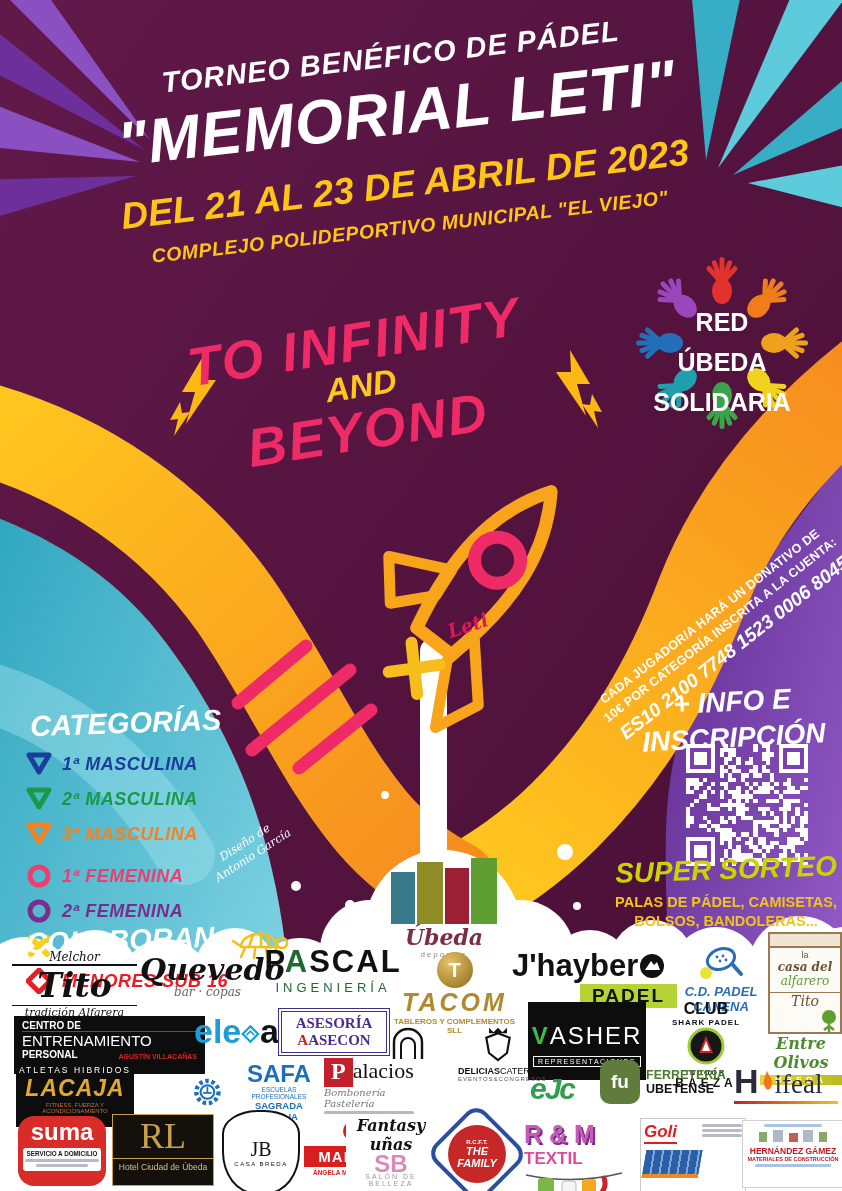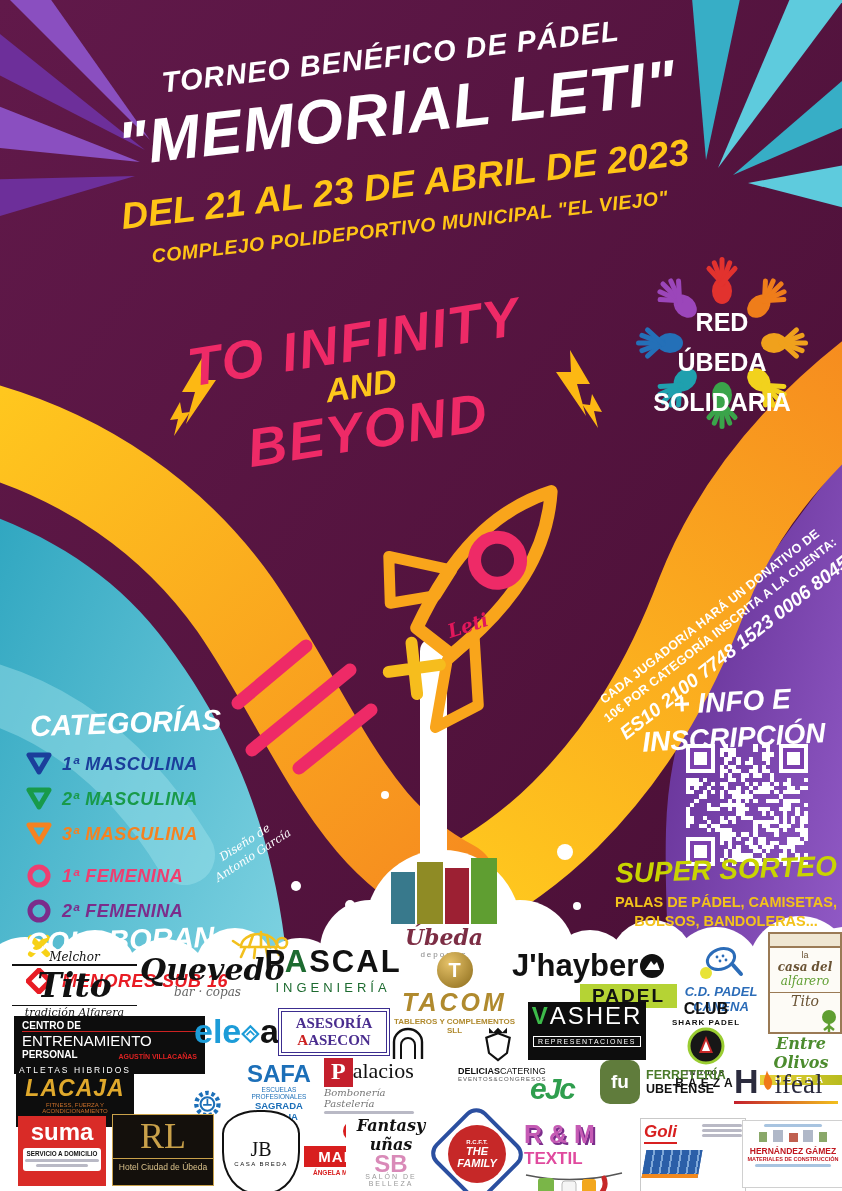--- a/index.html
+++ b/index.html
@@ -673,21 +673,21 @@
       <span style="font-size:34px;font-weight:bold;color:#111">a</span>
     </div>
 
     <div class="sp ctr" style="left:278px;top:1008px;width:100px;border:4px double #3c2d8f;background:#fff;padding:3px 2px">
       <div style="font-family:'Liberation Serif',serif;font-size:15px;font-weight:900;color:#4a2d8f">ASESORÍA</div>
       <div style="font-family:'Liberation Serif',serif;font-size:15px;font-weight:900;color:#4a2d8f">
         <span style="color:#c22">A</span><span>ASECON</span>
       </div>
     </div>
 
-    <div class="sp blackbox ctr" style="left:528px;top:1002px;width:118px;height:58px;padding-top:0">
+    <div class="sp blackbox ctr" style="left:528px;top:1002px;width:118px;height:58px;padding-top:20px">
       <div style="font-size:24px;letter-spacing:2px">
         <span style="color:#3dbb4a;font-weight:900">V</span><span style="font-weight:300">ASHER</span>
       </div>
       <div style="font-size:7px;letter-spacing:1.5px;border:1px solid #fff;display:inline-block;padding:1px 4px">REPRESENTACIONES</div>
     </div>
 
     <div class="sp ctr" style="left:652px;top:1000px;width:108px">
       <div style="font-size:16px;font-weight:900">CLUB</div>
       <div style="font-size:8px;font-weight:bold;letter-spacing:1px">SHARK PADEL</div>
       <svg width="38" height="38" viewBox="0 0 38 38">
@@ -707,21 +707,21 @@
       <div class="script" style="font-size:16px;font-weight:bold;color:#4c8c2e;clear:both">Entre Olivos</div>
       <div style="background:linear-gradient(90deg,#e8d23a,#b8bb1e);color:#fff;font-size:9px;letter-spacing:4px;font-weight:bold;margin-top:3px">ÚBEDA</div>
     </div>
 
     <div class="sp blackbox ctr" style="left:16px;top:1060px;width:118px;height:62px;padding-top:5px">
       <div style="font-size:8.5px;letter-spacing:2px">ATLETAS HIBRIDOS</div>
       <div class="brush" style="font-size:23px;color:#e0a92c;letter-spacing:1px">LACAJA</div>
       <div style="font-size:6px;color:#c96f2a">FITNESS, FUERZA Y ACONDICIONAMIENTO</div>
     </div>
 
-    <div class="sp" style="left:192px;top:1062px;width:126px;display:flex;gap:17px;align-items:flex-end">
+    <div class="sp" style="left:192px;top:1062px;width:126px;display:flex;gap:17px;align-items:center">
       <svg width="36" height="36" viewBox="0 0 36 36">
         <circle cx="18" cy="18" r="13" fill="none" stroke="#1c6fb8" stroke-width="5" stroke-dasharray="4 3.3"></circle>
         <circle cx="18" cy="18" r="8" fill="none" stroke="#1c6fb8" stroke-width="2.4"></circle>
         <path d="M13,19 h10 M18,12 v6" stroke="#1c6fb8" stroke-width="2"></path>
       </svg>
       <div class="ctr">
         <div style="font-size:24px;font-weight:900;color:#1c6fb8;line-height:1">SAFA</div>
         <div style="font-size:6.5px;color:#1c6fb8">ESCUELAS PROFESIONALES</div>
         <div style="font-size:9.5px;font-weight:900;color:#1c6fb8">SAGRADA FAMILIA</div>
       </div>
@@ -775,21 +775,21 @@
       <div style="display:flex;align-items:baseline">
         <span style="font-size:34px;font-weight:900;color:#2b2b3e">H</span>
         <svg width="16" height="26" viewBox="0 0 20 28">
           <path d="M10,26 C2,18 8,10 10,2 C12,10 18,12 16,20 C15,25 12,27 10,26 Z" fill="#f07818"></path>
         </svg>
         <span style="font-family:'Liberation Serif',serif;font-size:27px;color:#2b2b3e">ifeal</span>
       </div>
       <div style="height:3px;background:linear-gradient(90deg,#c41f2c,#f2c01d)"></div>
     </div>
 
-    <div class="sp ctr" style="left:18px;top:1116px;width:88px;height:68px;background:#d92b27;border-radius:0;padding-top:2px">
+    <div class="sp ctr" style="left:18px;top:1116px;width:88px;height:68px;background:#d92b27;border-radius:16px;padding-top:2px">
       <div style="color:#fff;font-size:24px;font-weight:900">suma</div>
       <div style="background:#fff;margin:2px 5px;border-radius:3px;padding:2px">
         <div style="font-size:6.3px;font-weight:900">SERVICIO A DOMICILIO</div>
         <div class="tiny-bars">
             <div></div>
             <div style="width:70%;margin:2px auto"></div>
           </div>
       </div>
     </div>
 

